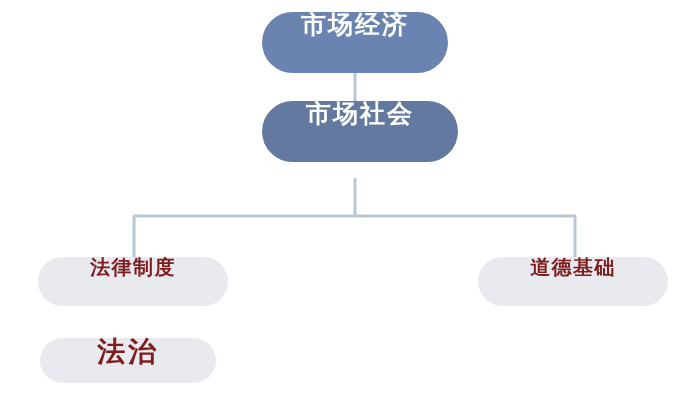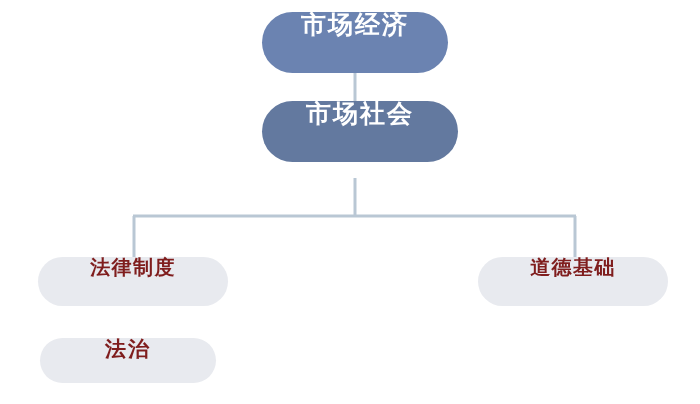--- a/index.html
+++ b/index.html
@@ -67,22 +67,23 @@
   .node.secondary {
     background: #e8eaef;
     color: #7f1d1d;
     font-weight: bold;
   }
   .node.secondary .node-label {
     font-size: 20px;
     letter-spacing: 0.07em;
   }
   .node.secondary.leaf .node-label {
-    font-size: 21px;
+    font-size: 28px;
     letter-spacing: 0.10em;
+    font-family: Liberation Serif, serif;
   }
 
   
   #node-market-economy {
     left: 262px;  top: 12px;  width: 186px; height: 61px;
   }
   #node-market-society {
     left: 262px;  top: 101px; width: 196px; height: 61px;
   }
   #node-legal-system {

